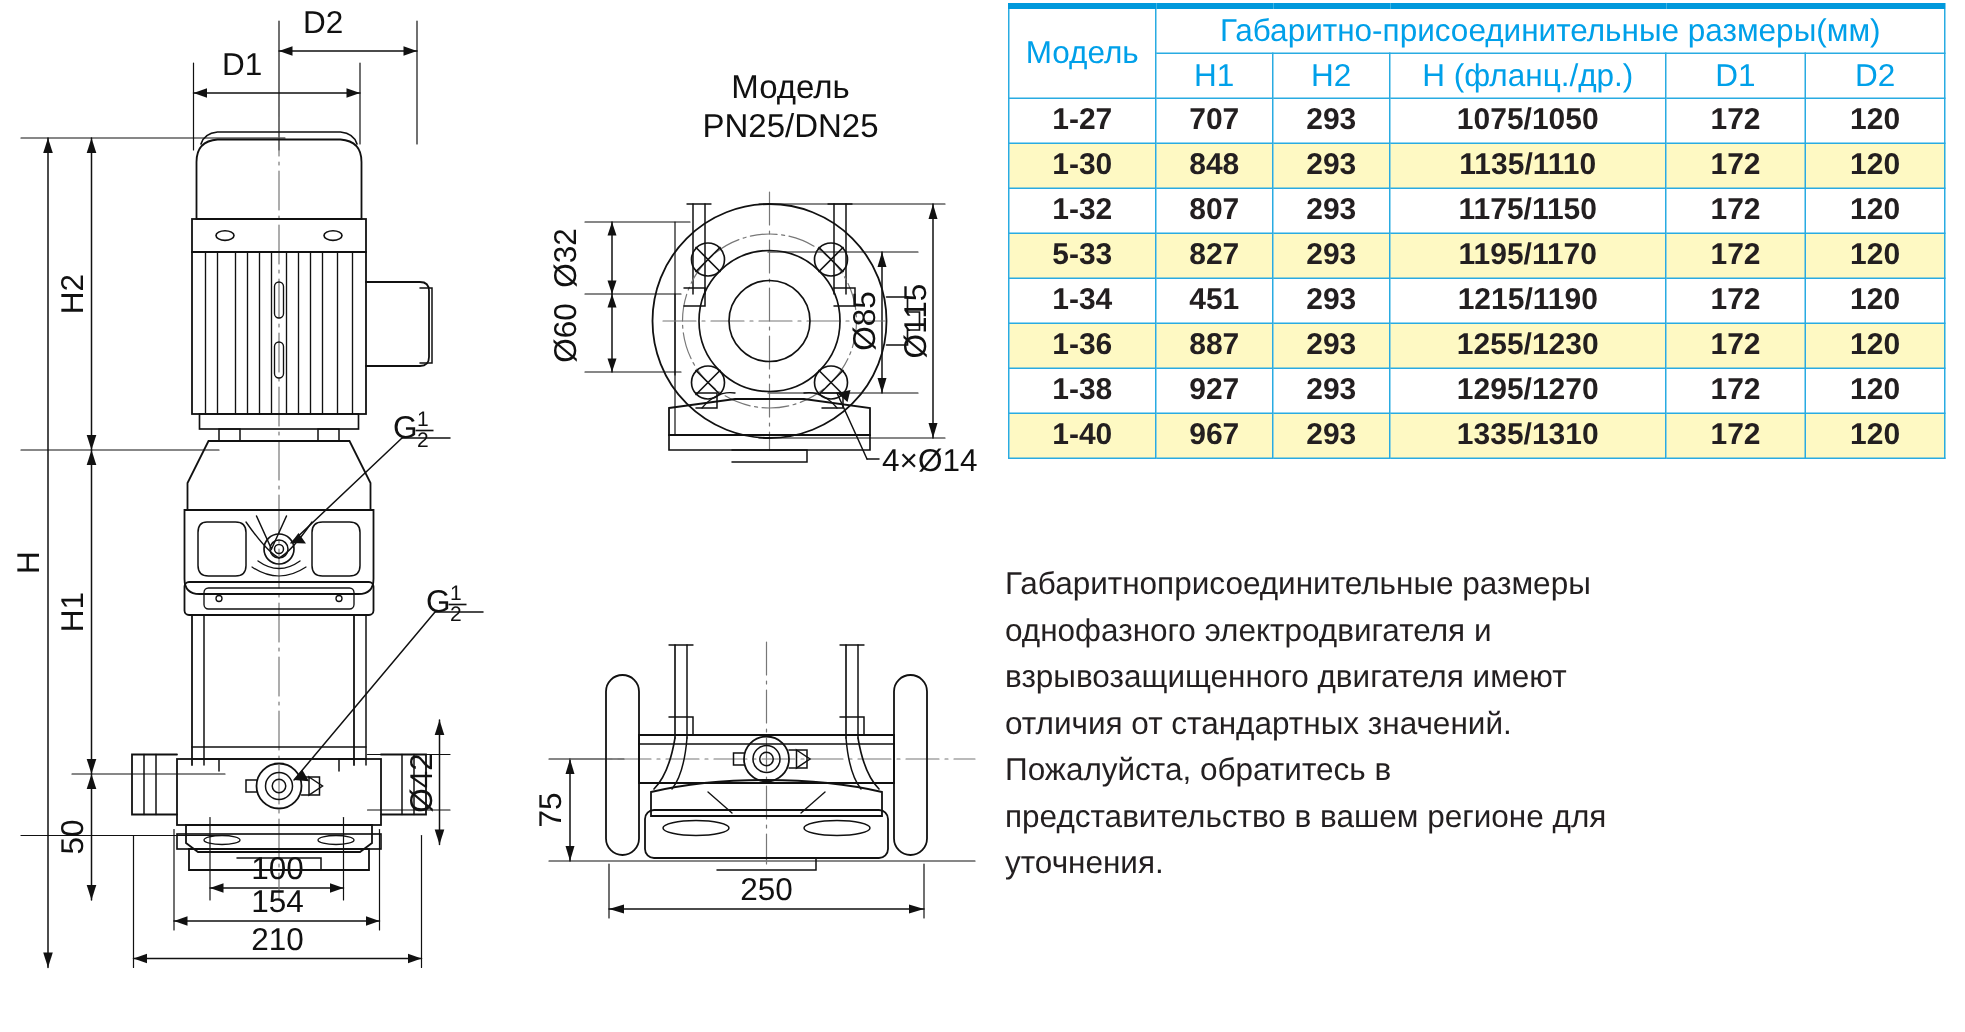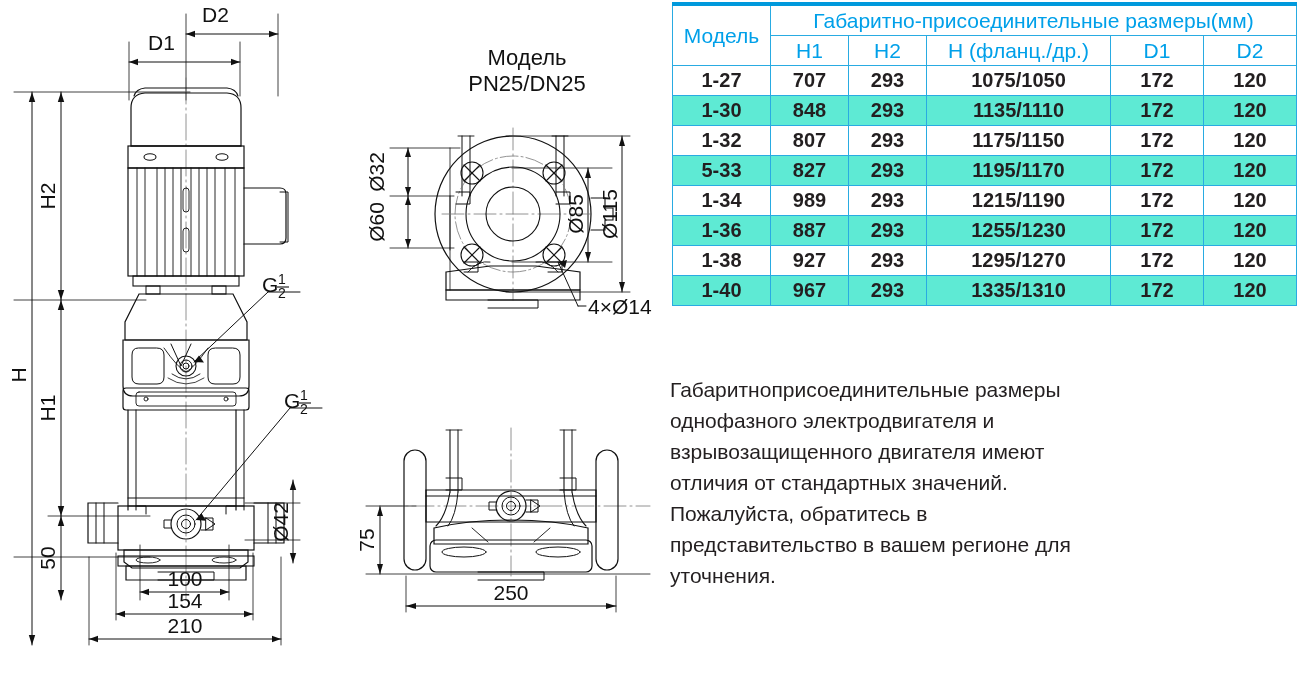--- a/index.html
+++ b/index.html
@@ -59,21 +59,21 @@
     font-weight: normal;
     font-size: 21px;
     border-color: #29ABE2;
   }
   table.dims thead tr:first-child th { border-top: 4px solid #0099DC; }
   td.model, th.model {
     color: #29ABE2;
     font-weight: bold;
     font-size: 20px;
   }
-  tbody tr.alt td { background: #5eead4; }
+  tbody tr.alt td { background: #fef9c3; }
   tbody tr td { font-weight: bold; margin-top: 13px; }
   tbody tr td.model { font-weight: bold; }
 
   .col-model { width: 98px; }
   .col-h1    { width: 78px; }
   .col-h2    { width: 78px; }
   .col-h     { width: 184px; }
   .col-d1    { width: 93px; }
   .col-d2    { width: 93px; }
 
@@ -495,21 +495,21 @@
           <tr class="alt">
             <td class="model">5-33</td>
             <td>827</td>
             <td>293</td>
             <td>1195/1170</td>
             <td>172</td>
             <td>120</td>
           </tr>
           <tr>
             <td class="model">1-34</td>
-            <td>989</td>
+            <td>451</td>
             <td>293</td>
             <td>1215/1190</td>
             <td>172</td>
             <td>120</td>
           </tr>
           <tr class="alt">
             <td class="model">1-36</td>
             <td>887</td>
             <td>293</td>
             <td>1255/1230</td>

